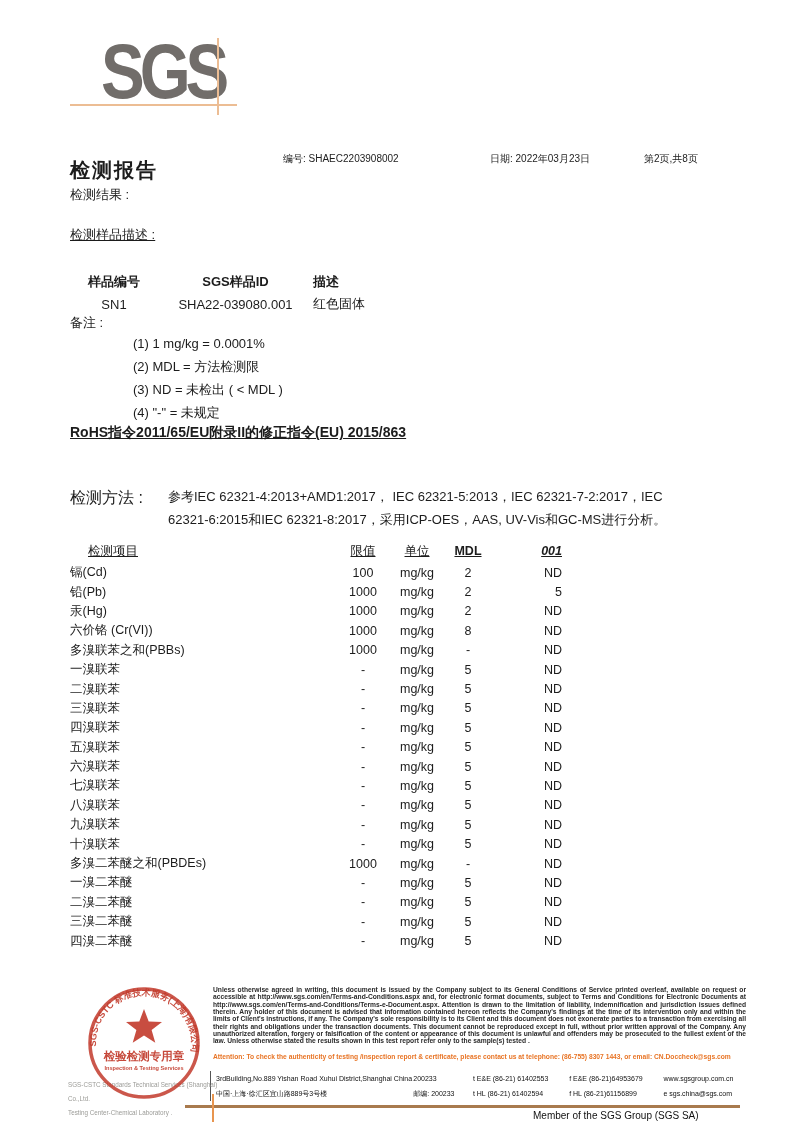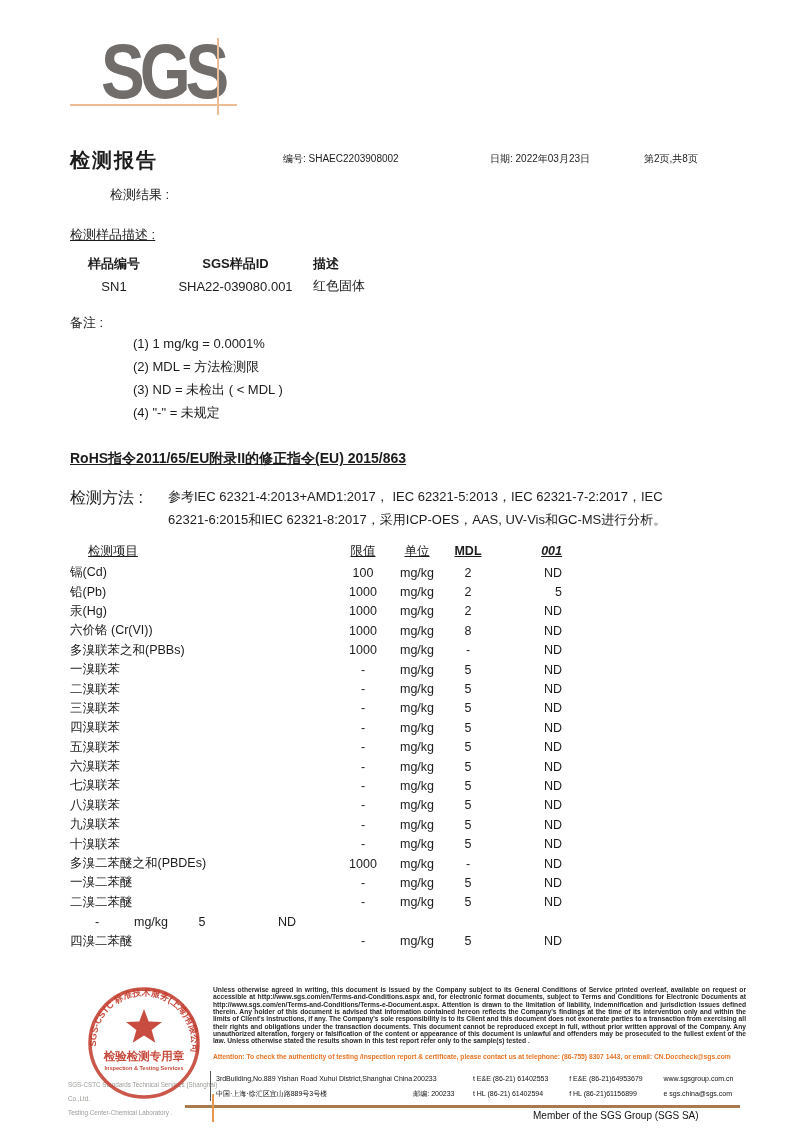--- a/index.html
+++ b/index.html
@@ -14,44 +14,44 @@
   .logo-text {
     position:absolute; left:101px; top:32px;
     font-size:78px; line-height:78px; font-weight:700;
     color:#716d6a; letter-spacing:-6px;
     transform:scaleX(0.84); transform-origin:left top;
   }
   .logo-hline { position:absolute; left:70px; top:104px; width:167px; height:2px; background:#ecbd94; }
   .logo-vline { position:absolute; left:217px; top:38px; width:2px; height:77px; background:#ecbd94; }
 
   
-  .report-title { position:absolute; left:70px; top:147px; font-size:20px; font-weight:700; letter-spacing:2px; }
+  .report-title { position:absolute; left:70px; top:157px; font-size:20px; font-weight:700; letter-spacing:2px; }
   .hdr-meta { position:absolute; top:152px; font-size:10px; }
   .hdr-no   { left:283px; }
   .hdr-date { left:490px; }
   .hdr-page { left:644px; }
 
   
   .sec-label { position:absolute; left:70px; font-size:13px; }
   .u { text-decoration:underline; }
-  .b { font-weight:700; }
+  .b { font-weight:700;margin-top:18px; }
 
   
   .sample-tbl { position:absolute; left:70px; top:253px; width:480px; font-size:13px; }
   .s-row { display:flex; height:22px; align-items:center; }
   .s-c1 { width:88px;  text-align:center; }
   .s-c2 { width:155px; text-align:center; }
   .s-c3 { text-align:left; padding-left:0; }
 
   
   .notes { position:absolute; left:133px; top:332px; font-size:13px; }
   .note-line { height:23px; line-height:23px; }
 
   
-  .rohs-heading { position:absolute; left:70px; top:450px; font-size:14px; font-weight:700; text-decoration:underline; }
+  .rohs-heading { position:absolute; left:70px; top:424px; font-size:14px; font-weight:700; text-decoration:underline; }
   .method-label { position:absolute; left:70px; top:488px; font-size:16px; }
   .method-text  { position:absolute; left:168px; top:485px; width:560px; font-size:13px; line-height:23px; }
 
   
   .rt { position:absolute; left:70px; top:541px; width:500px; font-size:12.5px; }
   .rt-head { display:flex; height:20px; align-items:center; margin-bottom:2px; }
   .rt-row  { display:flex; height:19.4px; align-items:center; }
   .col-item  { width:266px; text-align:left; }
   .col-limit { width:54px;  text-align:center; }
   .col-unit  { width:54px;  text-align:center; }
@@ -102,21 +102,21 @@
 
   <div class="logo-text">SGS</div>
   <div class="logo-hline"></div>
   <div class="logo-vline"></div>
 
   <div class="report-title">检测报告</div>
   <div class="hdr-meta hdr-no">编号: SHAEC2203908002</div>
   <div class="hdr-meta hdr-date">日期: 2022年03月23日</div>
   <div class="hdr-meta hdr-page">第2页,共8页</div>
 
-  <div class="sec-label" style="top:186px;margin-left:40px;">检测结果 :</div>
+  <div class="sec-label" style="top:186px;">检测结果 :</div>
 
   <div class="sec-label u" style="top:226px;">检测样品描述 :</div>
   <div class="sample-tbl">
     <div class="s-row b">
       <span class="s-c1">样品编号</span>
       <span class="s-c2">SGS样品ID</span>
       <span class="s-c3">描述</span>
     </div>
     <div>
         <div class="s-row">
@@ -271,20 +271,21 @@
         <span class="col-res">ND</span>
       </div>
         <div class="rt-row">
         <span class="col-item">二溴二苯醚</span>
         <span class="col-limit">-</span>
         <span class="col-unit">mg/kg</span>
         <span class="col-mdl">5</span>
         <span class="col-res">ND</span>
       </div>
         <div class="rt-row">
+        <span class="col-item">三溴二苯醚</span>
         <span class="col-limit">-</span>
         <span class="col-unit">mg/kg</span>
         <span class="col-mdl">5</span>
         <span class="col-res">ND</span>
       </div>
         <div class="rt-row">
         <span class="col-item">四溴二苯醚</span>
         <span class="col-limit">-</span>
         <span class="col-unit">mg/kg</span>
         <span class="col-mdl">5</span>

